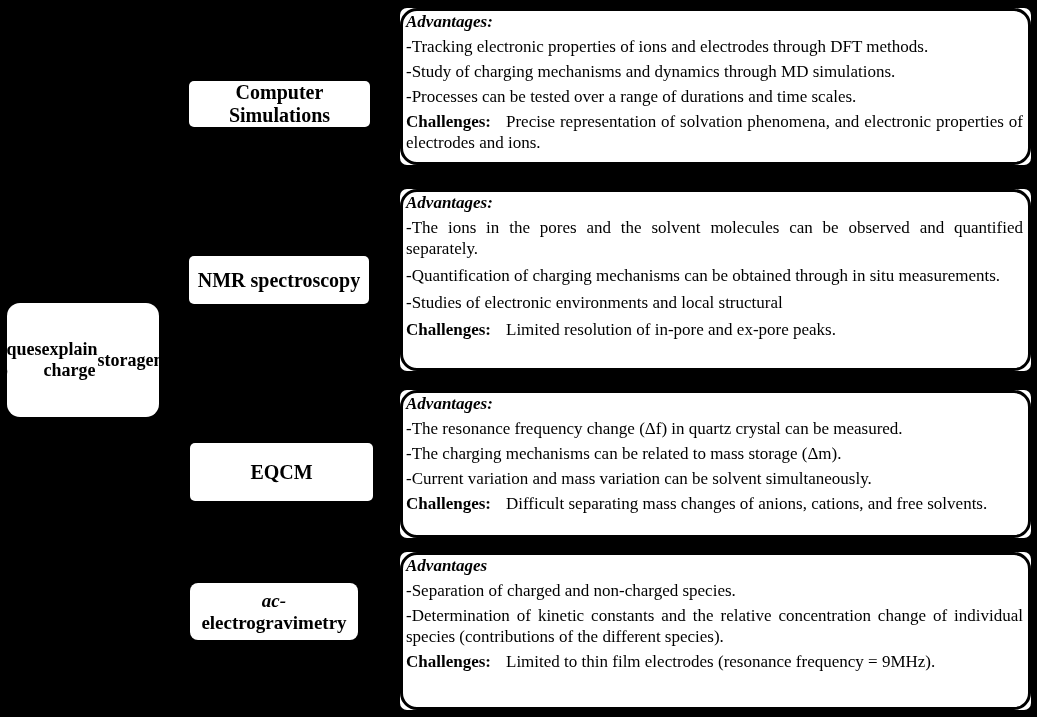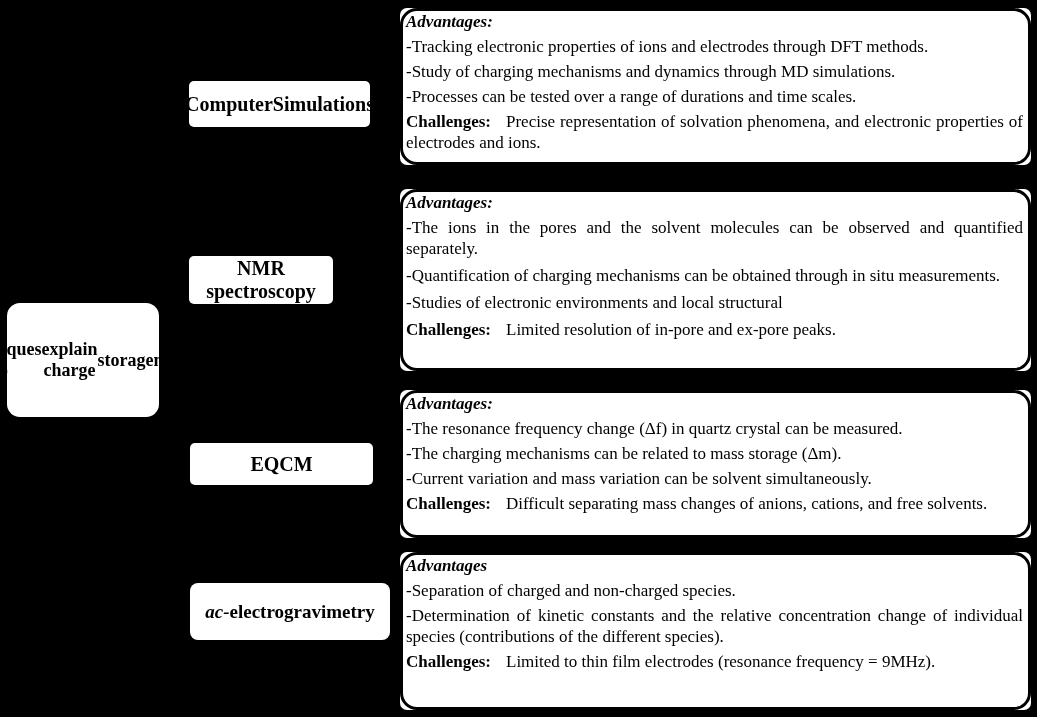--- a/index.html
+++ b/index.html
@@ -27,32 +27,32 @@
     font-size: 18px;
     line-height: 21px;
     box-sizing: border-box;
   }
 
   
   .tech {
     position: absolute;
     background: #ffffff;
     border-radius: 5px;
-    display: flex; 
+    display: flex; flex-direction: column;
     justify-content: center; align-items: center;
     text-align: center;
     font-weight: bold;
     font-size: 20px;
     line-height: 23px;
     box-sizing: border-box;
   }
   .t0 { left: 189px; top: 81px;  width: 181px; height: 46px; }
-  .t1 { left: 189px; top: 256px; width: 144px; height: 48px; }
-  .t2 { left: 190px; top: 443px; width: 183px; height: 42px; }
-  .t3 { left: 190px; top: 583px; width: 200px; height: 57px; font-size: 19px; line-height: 22px; border-radius: 8px; }
+  .t1 { left: 189px; top: 256px; width: 180px; height: 48px; }
+  .t2 { left: 190px; top: 443px; width: 183px; height: 58px; }
+  .t3 { left: 190px; top: 583px; width: 168px; height: 57px; font-size: 19px; line-height: 22px; border-radius: 8px; }
   .it { font-style: italic; }
 
   
   .detail {
     position: absolute;
     left: 400px;
     width: 631px;
     background: #ffffff;
     border-radius: 7px;
     box-sizing: border-box;

